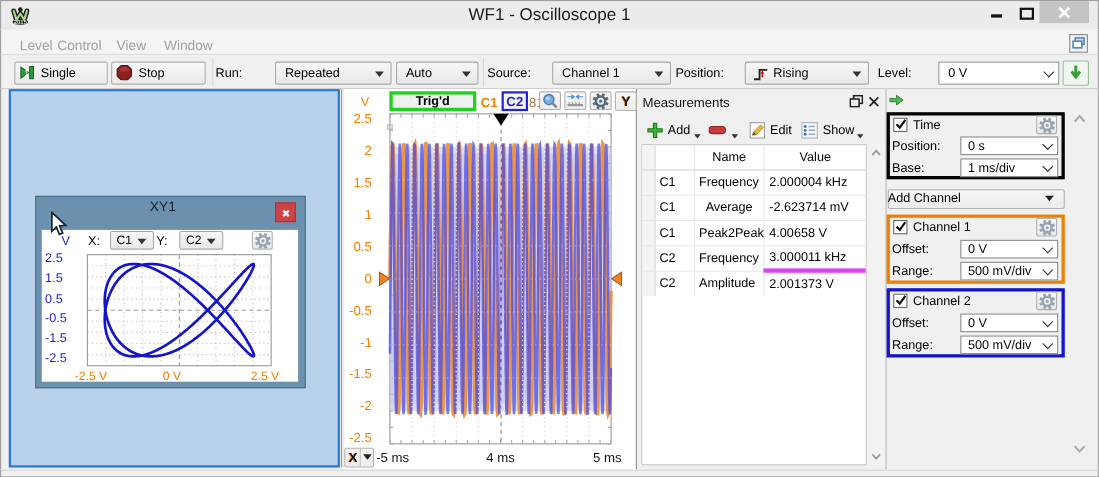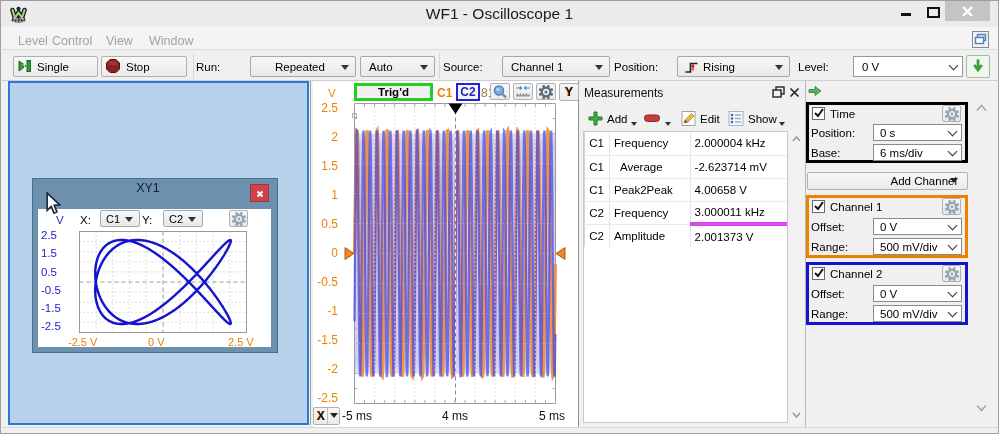--- a/index.html
+++ b/index.html
@@ -53,21 +53,21 @@
 <div class="lbl" style="left:37px;top:61px">Single</div>
 <div class="btn" style="left:101px;top:56px;width:86px;height:21px"></div>
 <svg class="abs" style="left:105px;top:58px" width="16" height="16" viewBox="0 0 16 16">
   <polygon points="5,1.5 11,1.5 14.5,5 14.5,11 11,14.5 5,14.5 1.5,11 1.5,5" fill="#8c1f1f" stroke="#5a1212" stroke-width="1"></polygon>
   <polygon points="5.5,3 10,3 12.5,5.5 12.5,7 3.5,7 3.5,5.5" fill="#a83a3a" opacity="0.8"></polygon>
 </svg>
 <div class="lbl" style="left:126px;top:61px">Stop</div>
 <div class="abs" style="left:193px;top:53px;width:1px;height:26px;background:#d8d8d8"></div>
 <div class="lbl" style="left:196px;top:61px">Run:</div>
 <div class="combo" style="left:250px;top:56px;width:106px;height:21px">
-    <span style="position:absolute;left:24px;top:4px">Repeated</span>
+    <span style="position:absolute;left:8px;top:4px">Repeated</span>
     <span class="tri"></span>
   </div>
 <div class="combo" style="left:360px;top:56px;width:75px;height:21px">
     <span style="position:absolute;left:8px;top:4px">Auto</span>
     <span class="tri"></span>
   </div>
 <div class="abs" style="left:439px;top:53px;width:1px;height:26px;background:#d8d8d8"></div>
 <div class="lbl" style="left:443px;top:61px">Source:</div>
 <div class="combo" style="left:502px;top:56px;width:108px;height:21px">
     <span style="position:absolute;left:8px;top:4px">Channel 1</span>
@@ -394,20 +394,26 @@
     <line x1="7" y1="5" x2="13" y2="5" stroke="#9ab" stroke-width="1.4"></line>
     <line x1="7" y1="8.5" x2="13" y2="8.5" stroke="#9ab" stroke-width="1.4"></line>
     <line x1="7" y1="12" x2="13" y2="12" stroke="#9ab" stroke-width="1.4"></line>
   </svg>
 <div class="lbl" style="left:748px;top:113px">Show</div>
 <div class="abs" style="left:779px;top:122px;width:0;height:0;border-left:3.5px solid transparent;border-right:3.5px solid transparent;border-top:4px solid #333"></div>
 
 <div class="abs" style="left:583px;top:131px;width:205px;height:292px;background:#fff;border:1px solid #c8c8c8">
   <table style="border-collapse:collapse;font-size:11.5px;width:100%">
     <tbody>
+        <tr style="height:22px">
+          <td style="width:11px;background:#f4f4f4;border-right:1px solid #d4d4d4;border-bottom:1px solid #d4d4d4"></td>
+          <td style="width:36px;border-right:1px solid #e2e6ec;border-bottom:1px solid #d4d4d4"></td>
+          <td style="width:63px;text-align:center;border-right:1px solid #e2e6ec;border-bottom:1px solid #d4d4d4">Name</td>
+          <td style="text-align:center;border-bottom:1px solid #d4d4d4">Value</td>
+        </tr>
     <tr style="height:23px">
           <td style="background:#f4f4f4;border-right:1px solid #d4d4d4;border-bottom:1px solid #e8e8e8"></td>
           <td style="padding-left:4px;border-right:1px solid #e2e6ec;border-bottom:1px solid #e8eaf0">C1</td>
           <td style="padding-left:4px;border-right:1px solid #e2e6ec;border-bottom:1px solid #e8eaf0">Frequency</td>
           <td style="padding-left:4px;border-bottom:1px solid #e8eaf0">2.000004 kHz</td>
         </tr>
     <tr style="height:23px">
           <td style="background:#f4f4f4;border-right:1px solid #d4d4d4;border-bottom:1px solid #e8e8e8"></td>
           <td style="padding-left:4px;border-right:1px solid #e2e6ec;border-bottom:1px solid #e8eaf0">C1</td>
           <td style="padding-left:10px;border-right:1px solid #e2e6ec;border-bottom:1px solid #e8eaf0">Average</td>
@@ -467,26 +473,26 @@
     <circle cx="8" cy="8" r="4.1" fill="none" stroke="#98a5b0" stroke-width="2.2"></circle>
     <circle cx="8" cy="8" r="1.4" fill="#98a5b0"></circle>
   </svg>
 <div class="lbl" style="left:811px;top:127px">Position:</div>
 <div class="wcombo" style="left:873px;top:124px;width:89px;height:17px">
     <span style="position:absolute;left:6px;top:2px">0 s</span>
     <span class="chev"></span>
   </div>
 <div class="lbl" style="left:811px;top:147px">Base:</div>
 <div class="wcombo" style="left:873px;top:144px;width:89px;height:17px">
-    <span style="position:absolute;left:6px;top:2px">6 ms/div</span>
+    <span style="position:absolute;left:6px;top:2px">1 ms/div</span>
     <span class="chev"></span>
   </div>
 
 <div class="btn" style="left:807px;top:172px;width:161px;height:18px"></div>
-<div class="abs" style="left:807px;top:175px;width:150px;text-align:right;font-size:11.5px">Add Channel</div>
+<div class="abs" style="left:807px;top:175px;width:150px;text-align:left;font-size:11.5px">Add Channel</div>
 <div class="abs" style="left:950px;top:178px;width:0;height:0;border-left:4.5px solid transparent;border-right:4.5px solid transparent;border-top:5px solid #222"></div>
 
 <div class="abs" style="left:806px;top:195px;width:162px;height:63px;border:3px solid #f08000"></div>
 <div class="cb" style="left:812px;top:200px"></div>
 <svg class="abs" style="left:813px;top:200px" width="12" height="12">
     <path d="M2 6 L5 9 L10 2" stroke="#111" stroke-width="2" fill="none"></path>
   </svg>
 <div class="lbl" style="left:830px;top:201px">Channel 1</div>
 <div class="gearbtn" style="left:942px;top:198px"></div>
 <svg class="abs" style="left:944px;top:199px" width="16" height="16">

